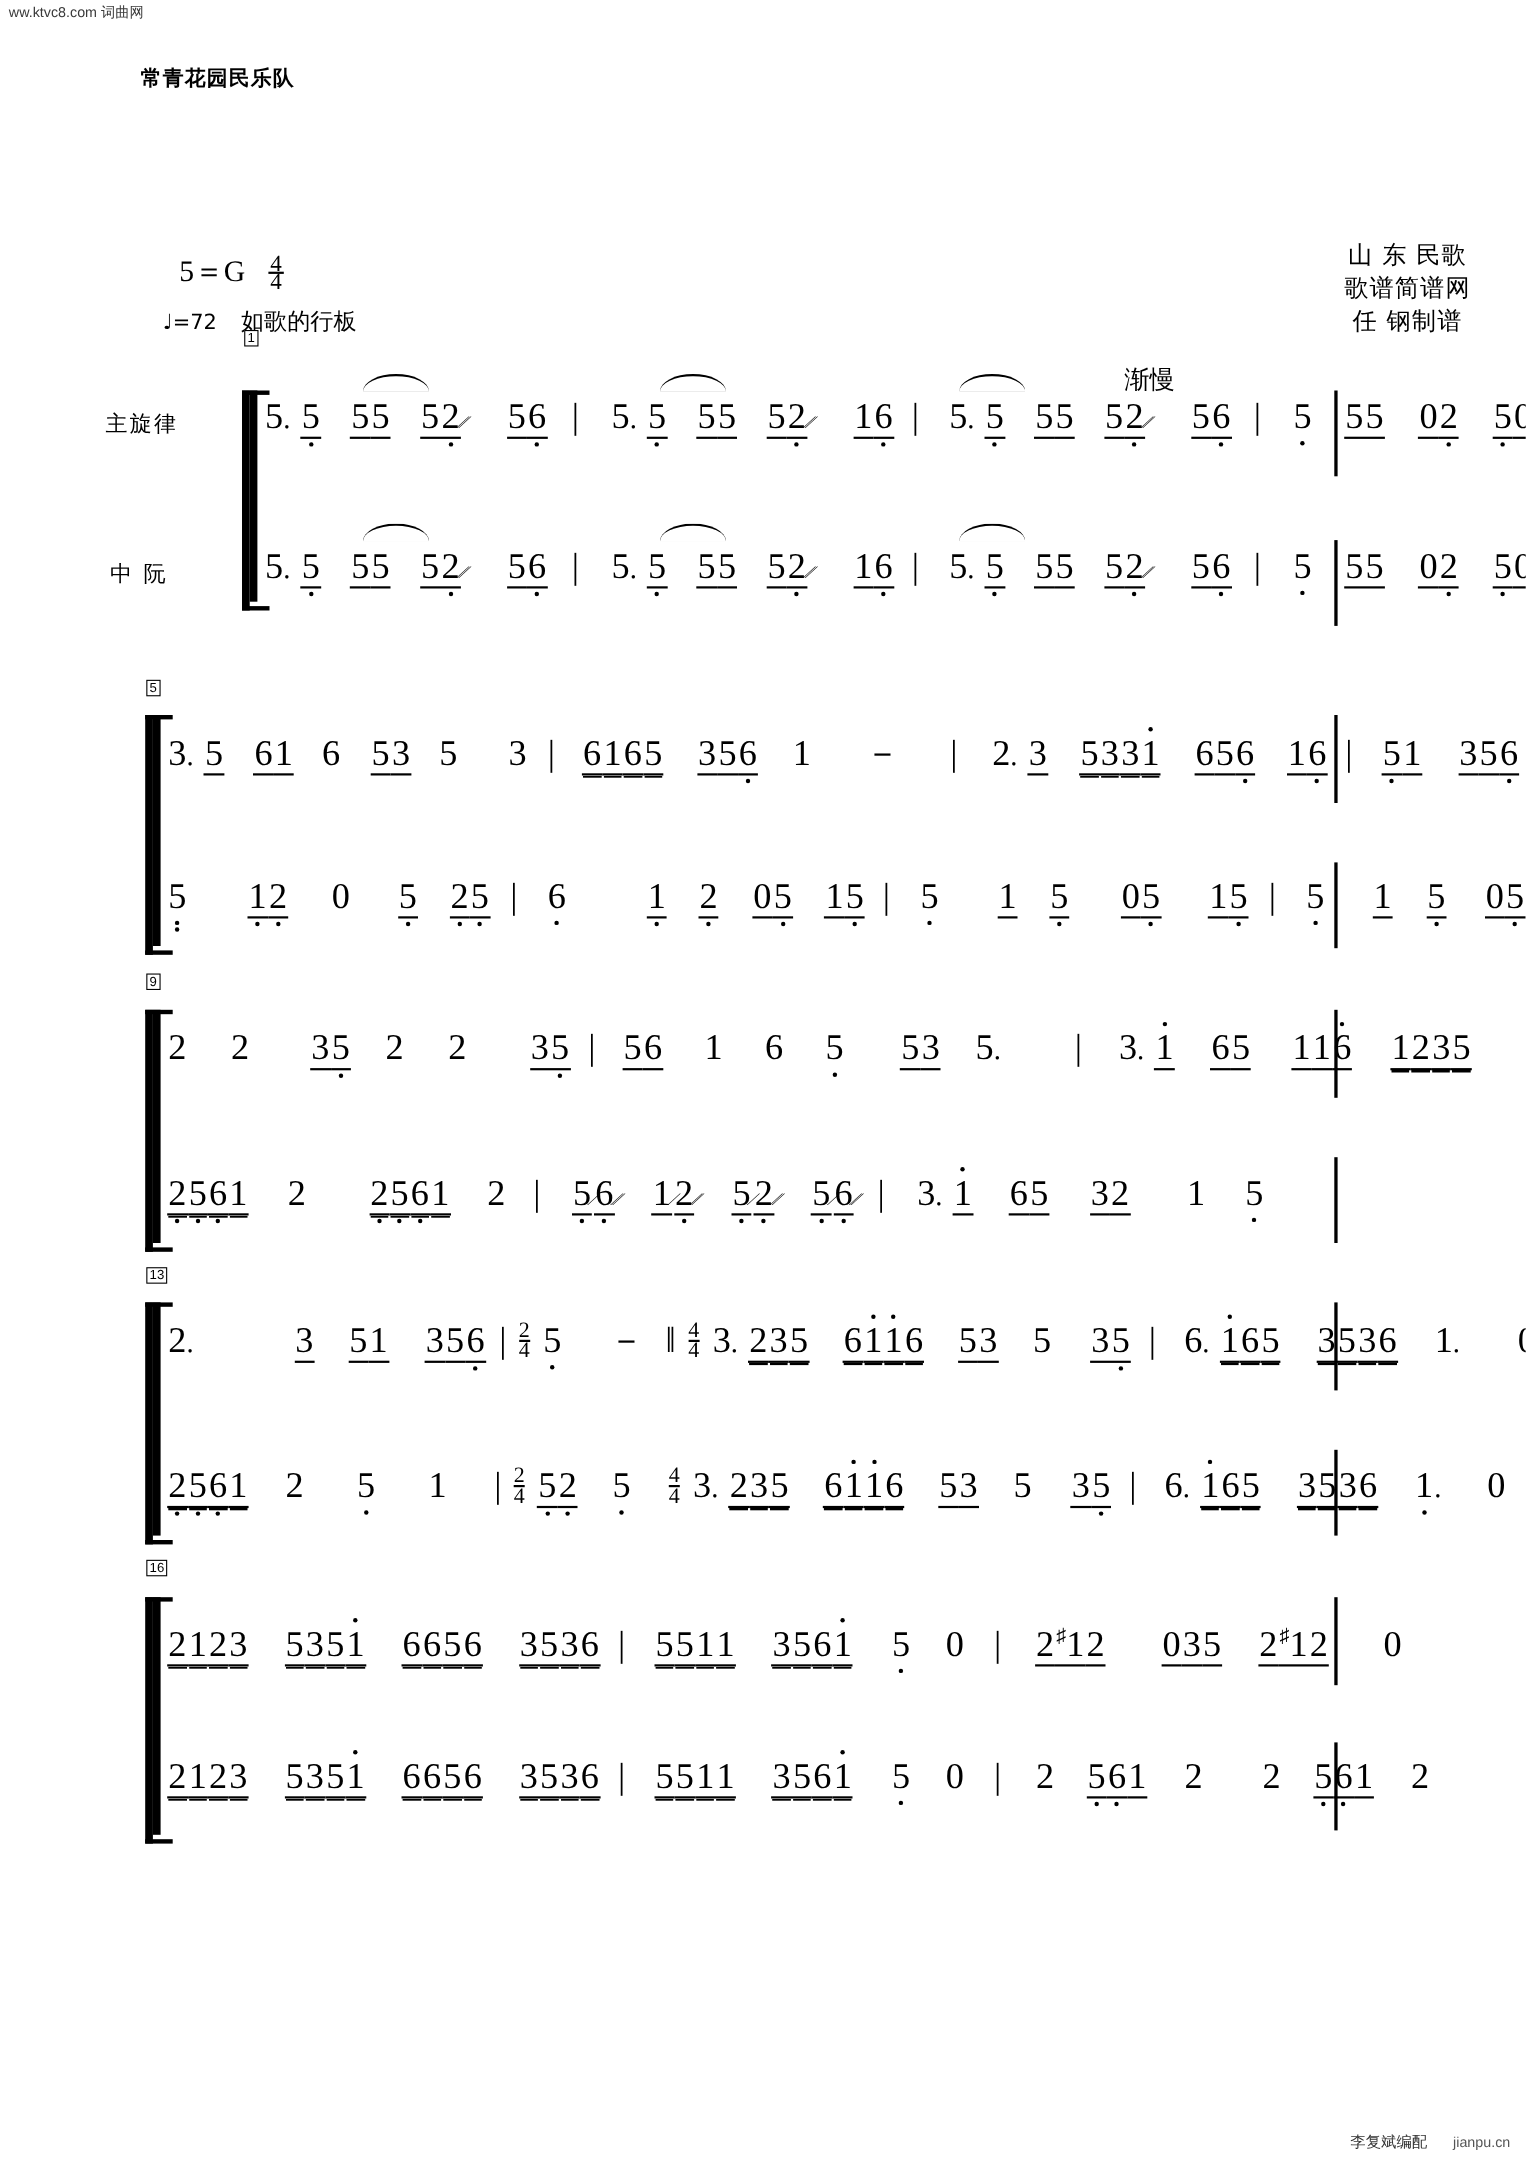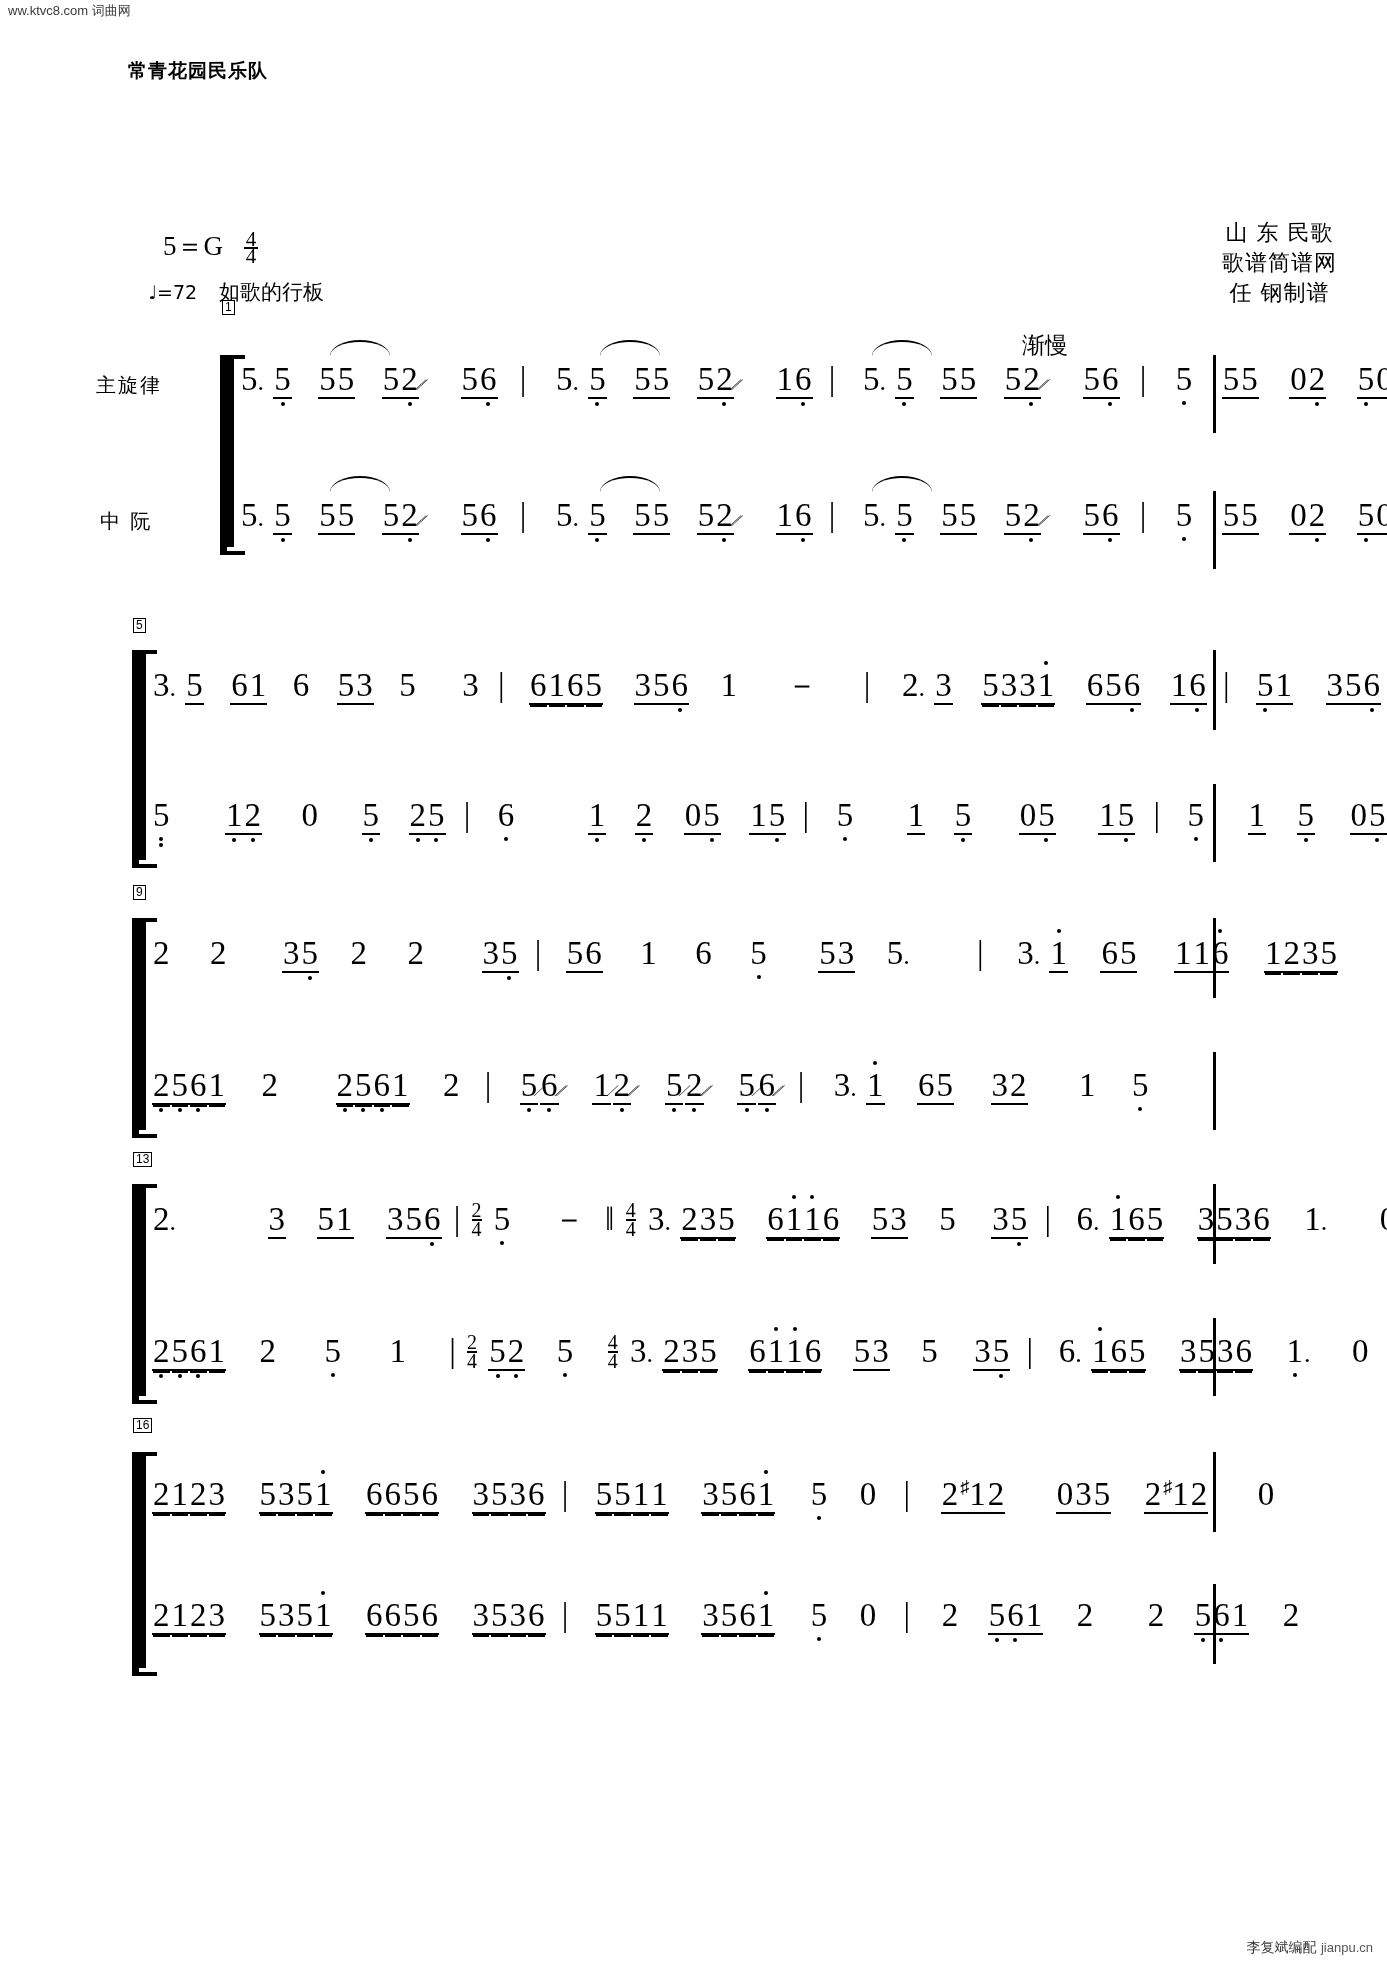--- a/index.html
+++ b/index.html
@@ -38,20 +38,21 @@
     bottom: 6px;
     font-size: 14px;
     color: #333;
     font-family: "DejaVu Sans", sans-serif;
     white-space: nowrap;
   }
   .watermark-bottom .lat {
     font-family: "Liberation Sans", sans-serif;
     font-size: 13px;
     color: #555;
+    margin-left: 19px;
   }
 
   
   .band-name {
     position: absolute;
     left: 128px;
     top: 58px;
     font-family: "DejaVu Sans", sans-serif;
     font-weight: bold;
     font-size: 19px;

